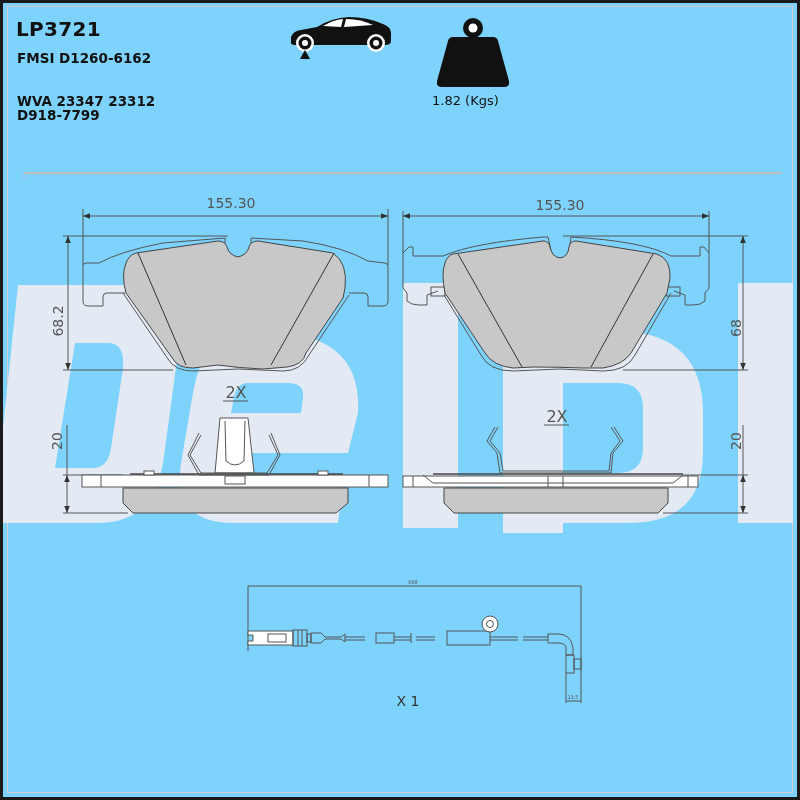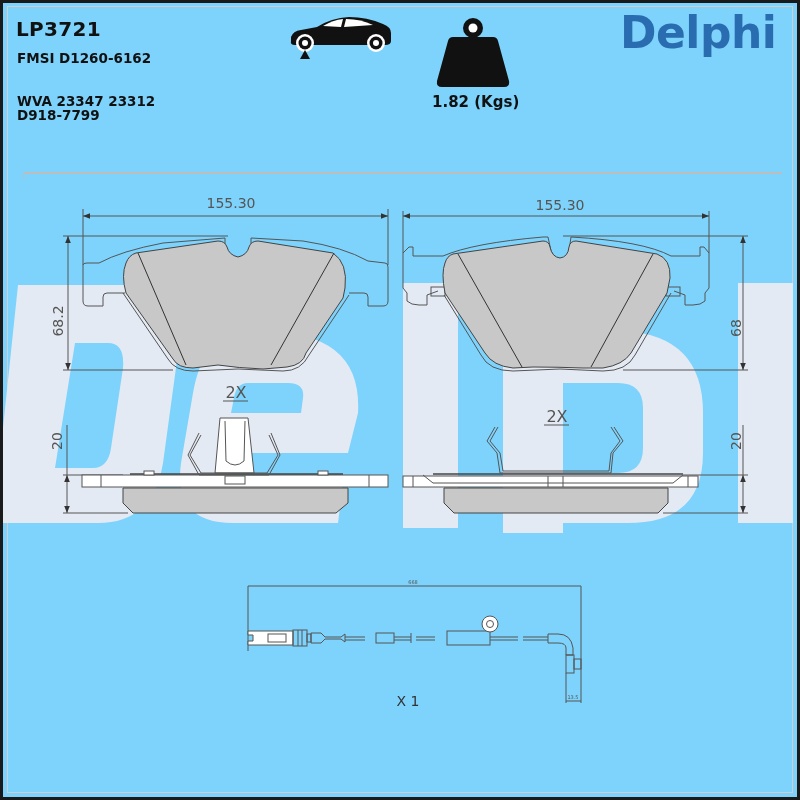--- a/index.html
+++ b/index.html
@@ -4,21 +4,21 @@
   <style>
     html, body { margin: 0; padding: 0; background: #ffffff; }
     body { width: 800px; height: 800px; position: relative; overflow: hidden; font-family: "DejaVu Sans", sans-serif; }
     .frame { position: absolute; left: 0; top: 0; width: 800px; height: 800px; box-sizing: border-box; border: 3px solid #1a1a1a; border-top-width: 3px; background: #7dd3fc; }
     .frame-inner { position: absolute; left: 4px; top: 3px; right: 4px; bottom: 4px; border: 1px solid #cfcfcf; pointer-events: none; }
     .part-no { position: absolute; left: 13px; top: 14px; font-weight: bold; font-size: 20px; color: #111; letter-spacing: 0.3px; }
     .ref { position: absolute; left: 14px; font-weight: bold; font-size: 13.5px; color: #111; }
     .ref.fmsi { top: 47px; }
     .ref.d918 { top: 65px; margin-top: 39px; }
     .ref.wva { top: 90px; }
-    .weight-label { position: absolute; left: 429px; top: 90px; font-weight: bold; font-size: 15px; color: #111; }
+    .weight-label { position: absolute; left: 429px; top: 90px; font-weight: normal; font-size: 13px; color: #111; }
     .logo { position: absolute; left: 617px; top: 4px; font-family: "DejaVu Sans", sans-serif; font-weight: bold; font-size: 44px; color: #2a6cb0; letter-spacing: -0.5px; font-style: normal; }
     .watermark { position: absolute; left: 0; top: 270px; width: 800px; height: 260px; }
     svg.drawing { position: absolute; left: 0; top: 0; }
     .dim { font-family: "DejaVu Sans", sans-serif; fill: #555; }
   </style>
 </head>
 <body>
 
 <div class="frame">
   <div class="frame-inner"></div>
@@ -56,21 +56,20 @@
     <path d="M13 44 L18 35 L23 44 Z" fill="#111"></path>
   </svg>
 
   <svg style="position:absolute;left:432px;top:12px" width="76" height="74" viewBox="0 0 76 74">
     <circle cx="38" cy="13" r="10" fill="#111"></circle>
     <circle cx="38" cy="13" r="4.5" fill="#fff"></circle>
     <path d="M18 22 L58 22 Q62 22 63 26 L74 66 Q75 72 69 72 L7 72 Q1 72 2 66 L13 26 Q14 22 18 22 Z" fill="#111"></path>
   </svg>
   <div class="weight-label">1.82 (Kgs)</div>
 
-  <div class="logo">Delphi</div>
 
   <svg class="drawing" width="800" height="800" viewBox="0 0 800 800">
     <defs>
       <marker id="arr" viewBox="0 0 10 10" refX="10" refY="5" markerWidth="9" markerHeight="7" orient="auto-start-reverse">
         <path d="M0 1 L10 5 L0 9 Z" fill="#333"></path>
       </marker>
     </defs>
 
     <line x1="21" y1="170" x2="779" y2="170" stroke="#bdbdbd" stroke-width="2"></line>
     <line x1="21" y1="170" x2="21" y2="176" stroke="#bdbdbd" stroke-width="1"></line>

